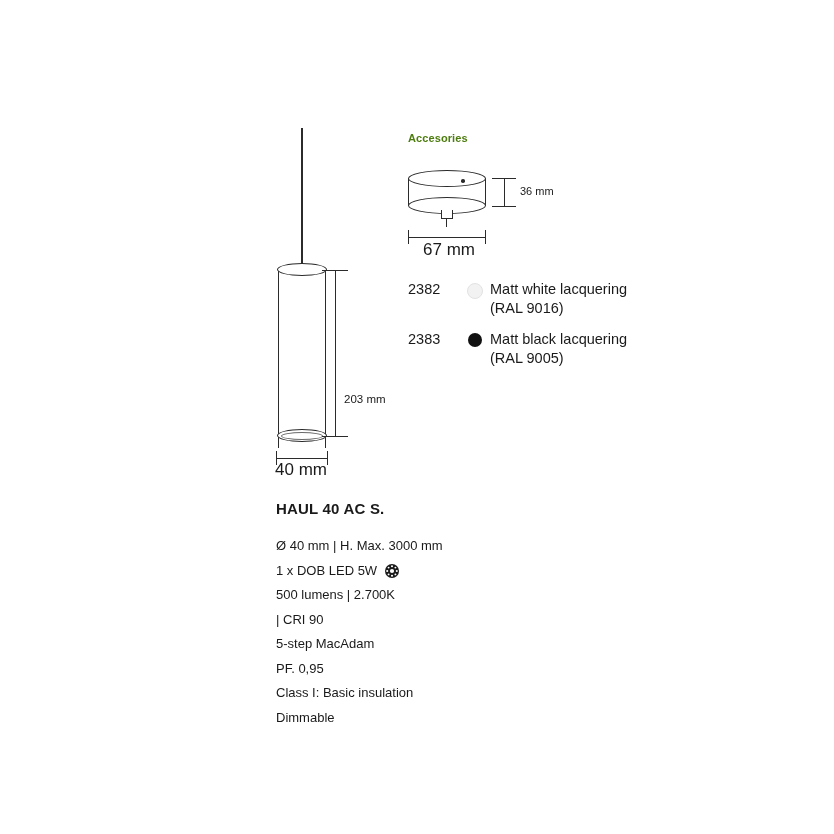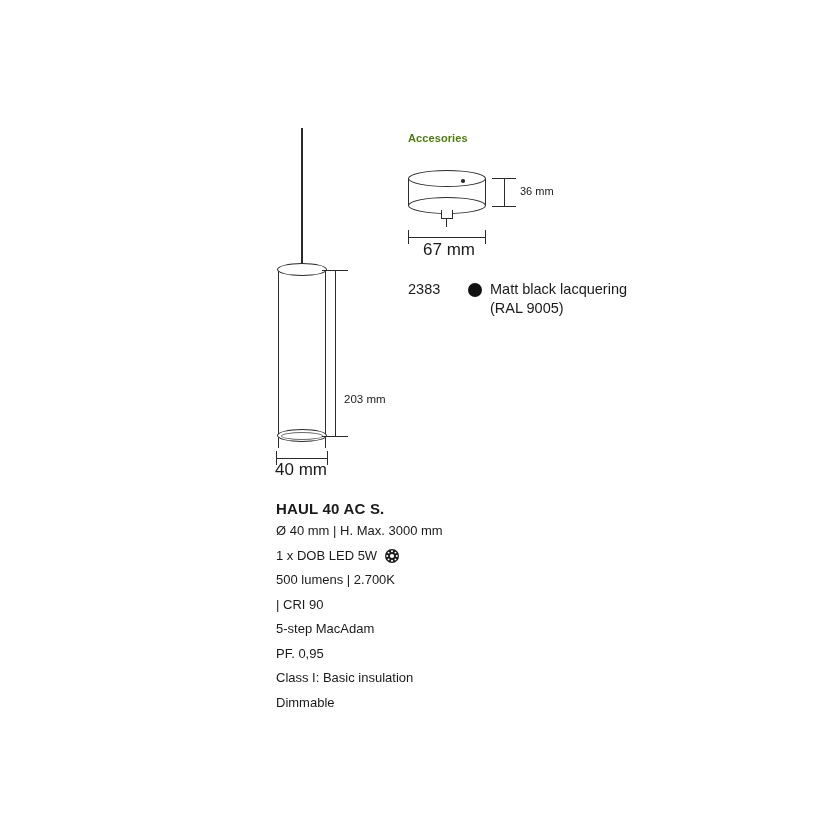--- a/index.html
+++ b/index.html
@@ -350,21 +350,21 @@
   .specs {
     position: absolute;
     left: 276px;
     top: 500px;
     width: 440px;
   }
   .spec-title {
     font-size: 15px;
     font-weight: bold;
     letter-spacing: 0.2px;
-    margin-bottom: 2px;
+    margin-bottom: 17px;
     color: #1a1a1a;
   }
   .spec-line {
     font-size: 13px;
     line-height: 24.5px;
     color: #1a1a1a;
     display: flex;
     align-items: center;
     white-space: nowrap;
   }
@@ -416,20 +416,27 @@
       <div class="acc-dim-v-label">36 mm</div>
 
       <div class="acc-dim-h-tick-l"></div>
       <div class="acc-dim-h-line"></div>
       <div class="acc-dim-h-tick-r"></div>
       <div class="acc-dim-h-label">67 mm</div>
     </div>
 
     <div class="finishes">
 
+      <div class="finish-row">
+        <div class="finish-code">2382</div>
+        <div class="swatch-cell">
+          <span class="swatch white"></span>
+        </div>
+        <div class="finish-label">Matt white lacquering (RAL 9016)</div>
+      </div>
 
       <div class="finish-row">
         <div class="finish-code">2383</div>
         <div class="swatch-cell">
           <span class="swatch black"></span>
         </div>
         <div class="finish-label">Matt black lacquering (RAL 9005)</div>
       </div>
 
     </div>

